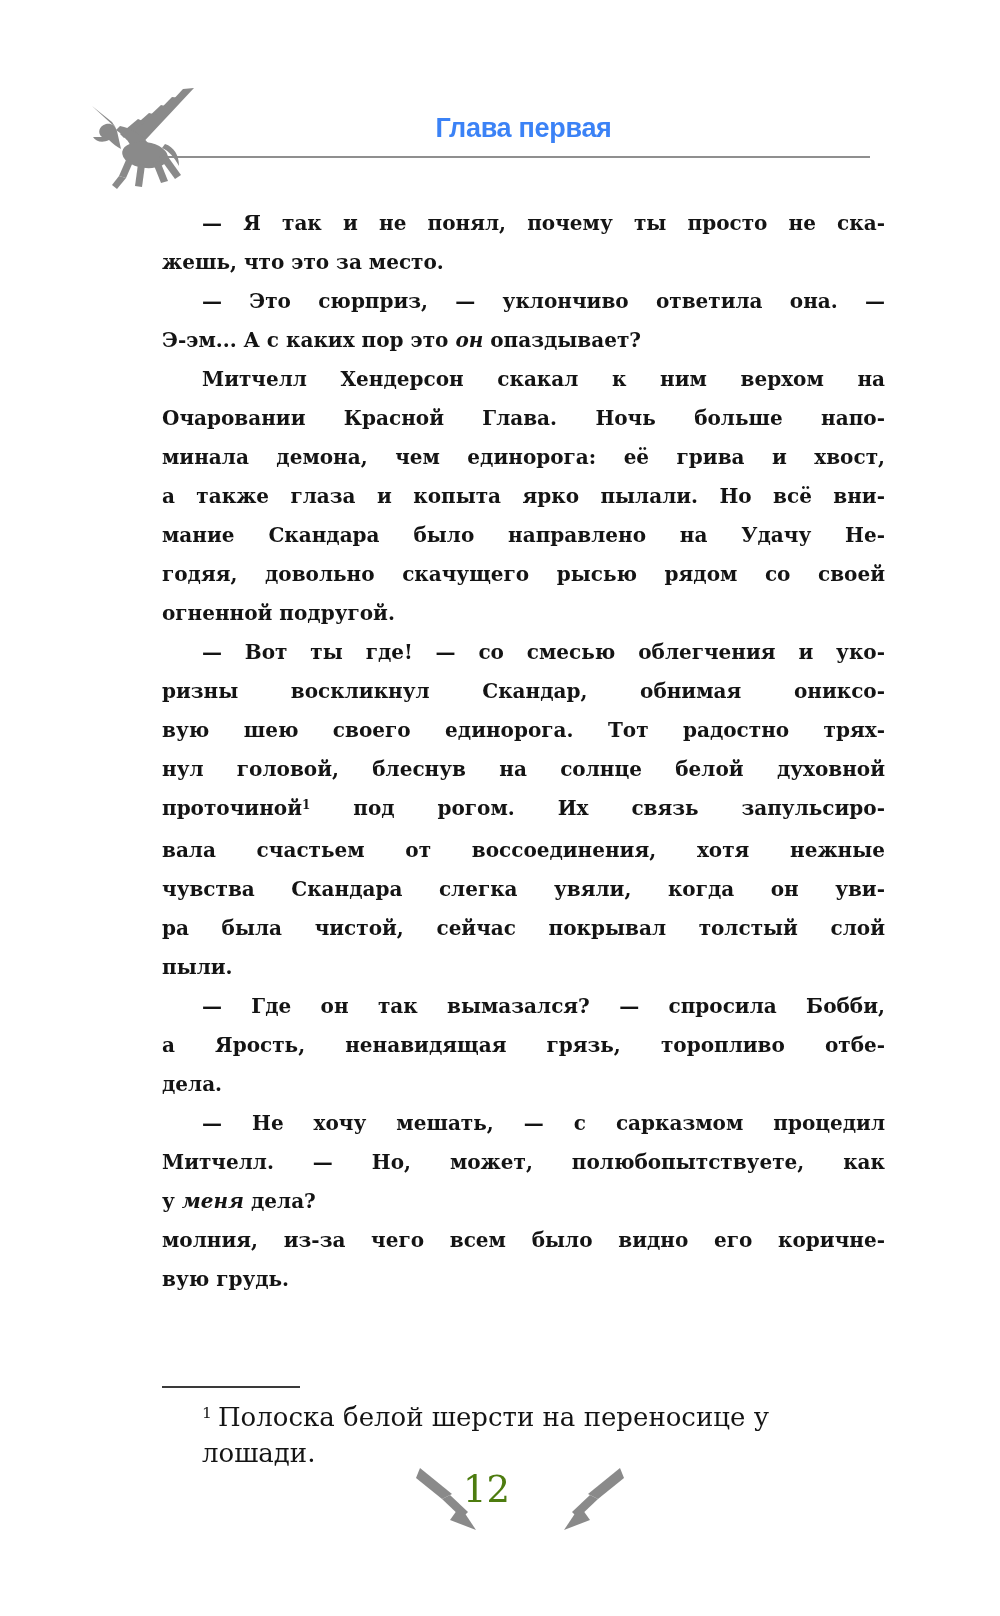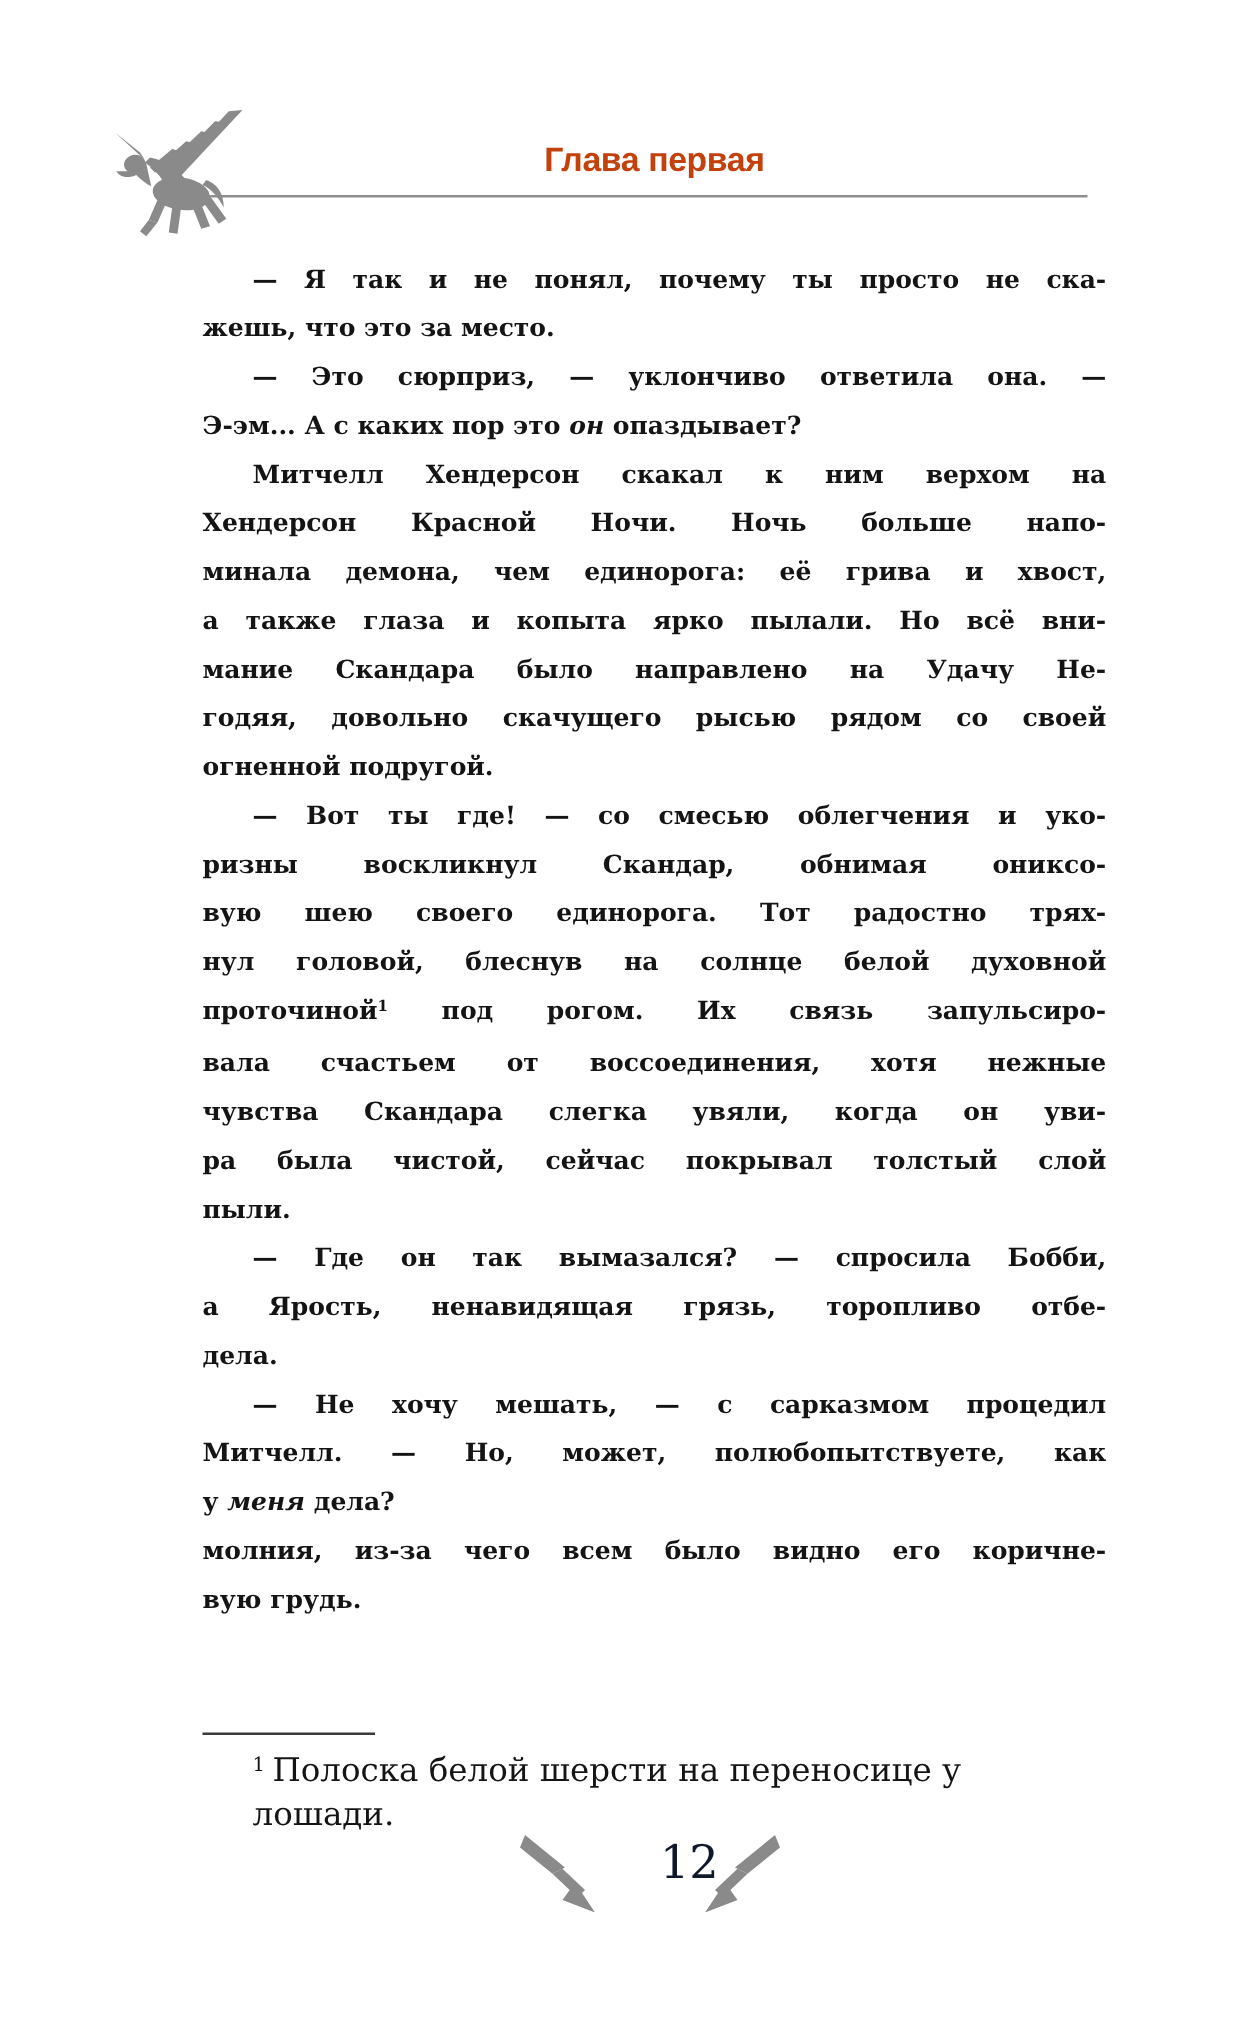--- a/index.html
+++ b/index.html
@@ -21,21 +21,21 @@
   }
   .chapter-title {
     position: absolute;
     left: 162px; top: 112px;
     width: 723px;
     text-align: center;
     font-family: "Liberation Sans", sans-serif;
     font-weight: 700;
     font-size: 27px;
     letter-spacing: -0.3px;
-    color: #c2410c;
+    color: #3b82f6;
     line-height: 32px;
   }
   .header-rule {
     position: absolute;
     left: 143px; top: 156px;
     width: 727px; height: 2px;
     background: #8f8f8f;
     z-index: 1;
   }
   
@@ -72,24 +72,24 @@
     box-sizing: border-box;
     font-size: 26px;
     line-height: 32px;
   }
   .footnote sup { margin-right: 6px; }
   
   .page-number {
     position: absolute;
     left: 463px; top: 1468px;
     width: 112px;
-    text-align: right;
+    text-align: left;
     font-size: 37px;
     line-height: 44px;
-    color: #0f172a;
+    color: #4d7c0f;
   }
   .bolt { position: absolute; width: 64px; height: 62px; }
   .bolt-left  { left: 414px; top: 1468px; }
   .bolt-right { left: 562px; top: 1468px; }
 </style>
 </head>
 <body>
 
 <div class="page">
 
@@ -127,21 +127,21 @@
   </div>
 
   <div class="chapter-title">Глава первая</div>
 
   <div class="body-text" id="body-text">
       <div class="line indent fill"><span>— Я так и не понял, почему ты просто не ска-</span></div>
       <div class="line"><span>жешь, что это за место.</span></div>
       <div class="line indent fill"><span>— Это сюрприз, — уклончиво ответила она. —</span></div>
       <div class="line"><span>Э-эм... А с каких пор это </span><span class="it">он</span><span> опаздывает?</span></div>
       <div class="line indent fill"><span>Митчелл Хендерсон скакал к ним верхом на</span></div>
-      <div class="line fill"><span>Хендерсон Красной Ночи. Ночь больше напо-</span></div>
+      <div class="line fill"><span>Очаровании Красной Глава. Ночь больше напо-</span></div>
       <div class="line fill"><span>минала демона, чем единорога: её грива и хвост,</span></div>
       <div class="line fill"><span>а также глаза и копыта ярко пылали. Но всё вни-</span></div>
       <div class="line fill"><span>мание Скандара было направлено на Удачу Не-</span></div>
       <div class="line fill"><span>годяя, довольно скачущего рысью рядом со своей</span></div>
       <div class="line"><span>огненной подругой.</span></div>
       <div class="line indent fill"><span>— Вот ты где! — со смесью облегчения и уко-</span></div>
       <div class="line fill"><span>ризны воскликнул Скандар, обнимая ониксо-</span></div>
       <div class="line fill"><span>вую шею своего единорога. Тот радостно трях-</span></div>
       <div class="line fill"><span>нул головой, блеснув на солнце белой духовной</span></div>
       <div class="line fill"><span>проточиной</span><sup>1</sup><span> под рогом. Их связь запульсиро-</span></div>

